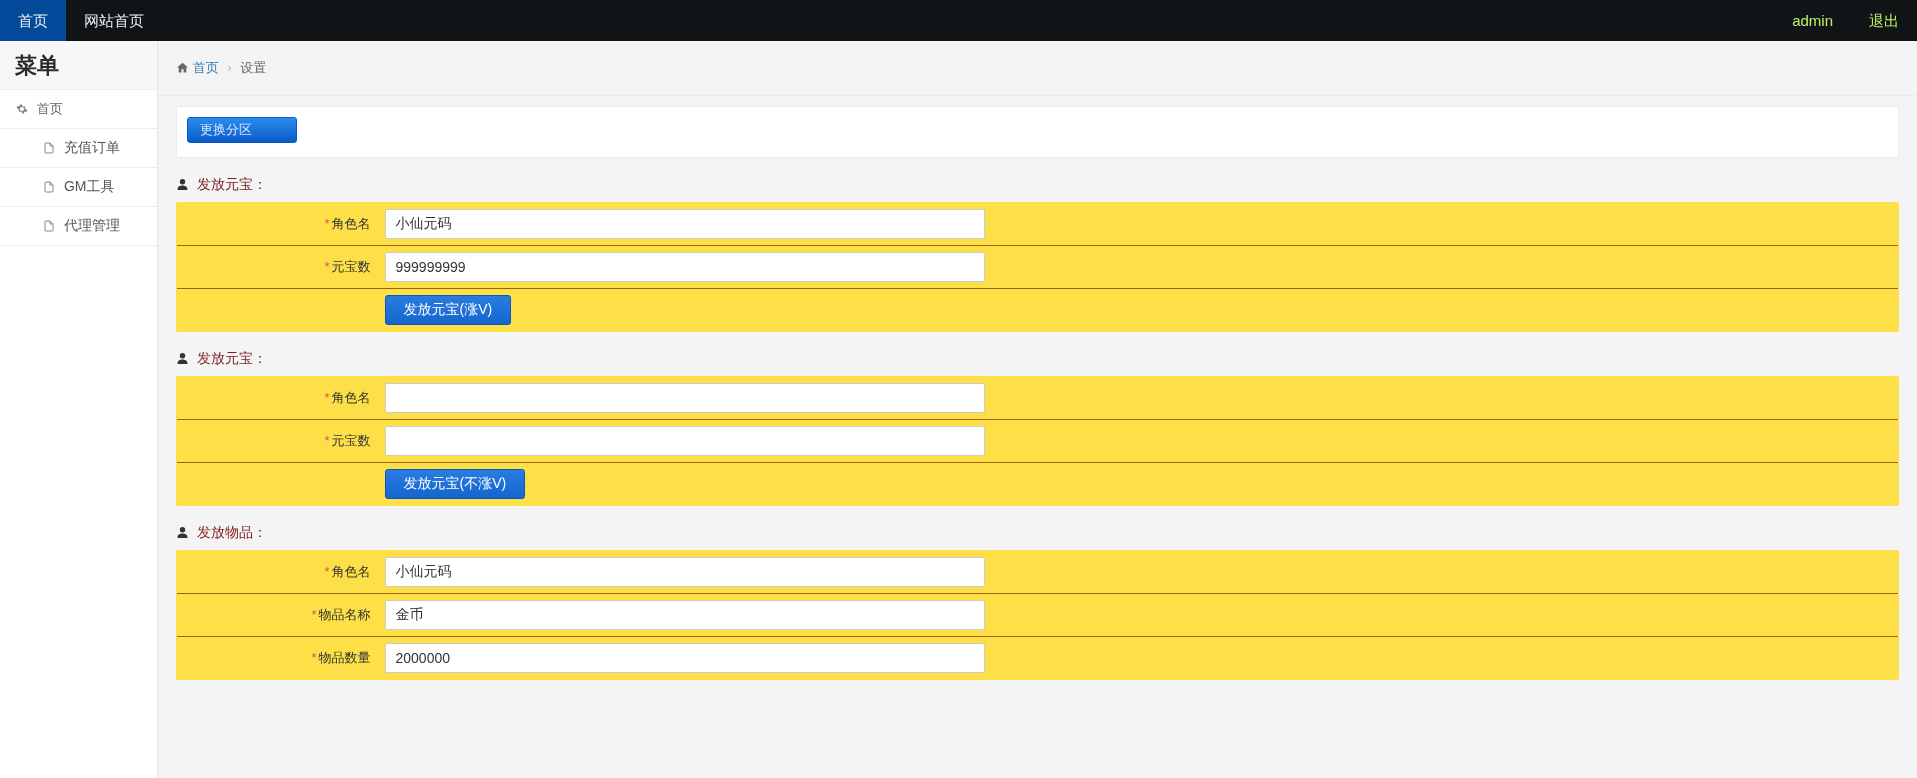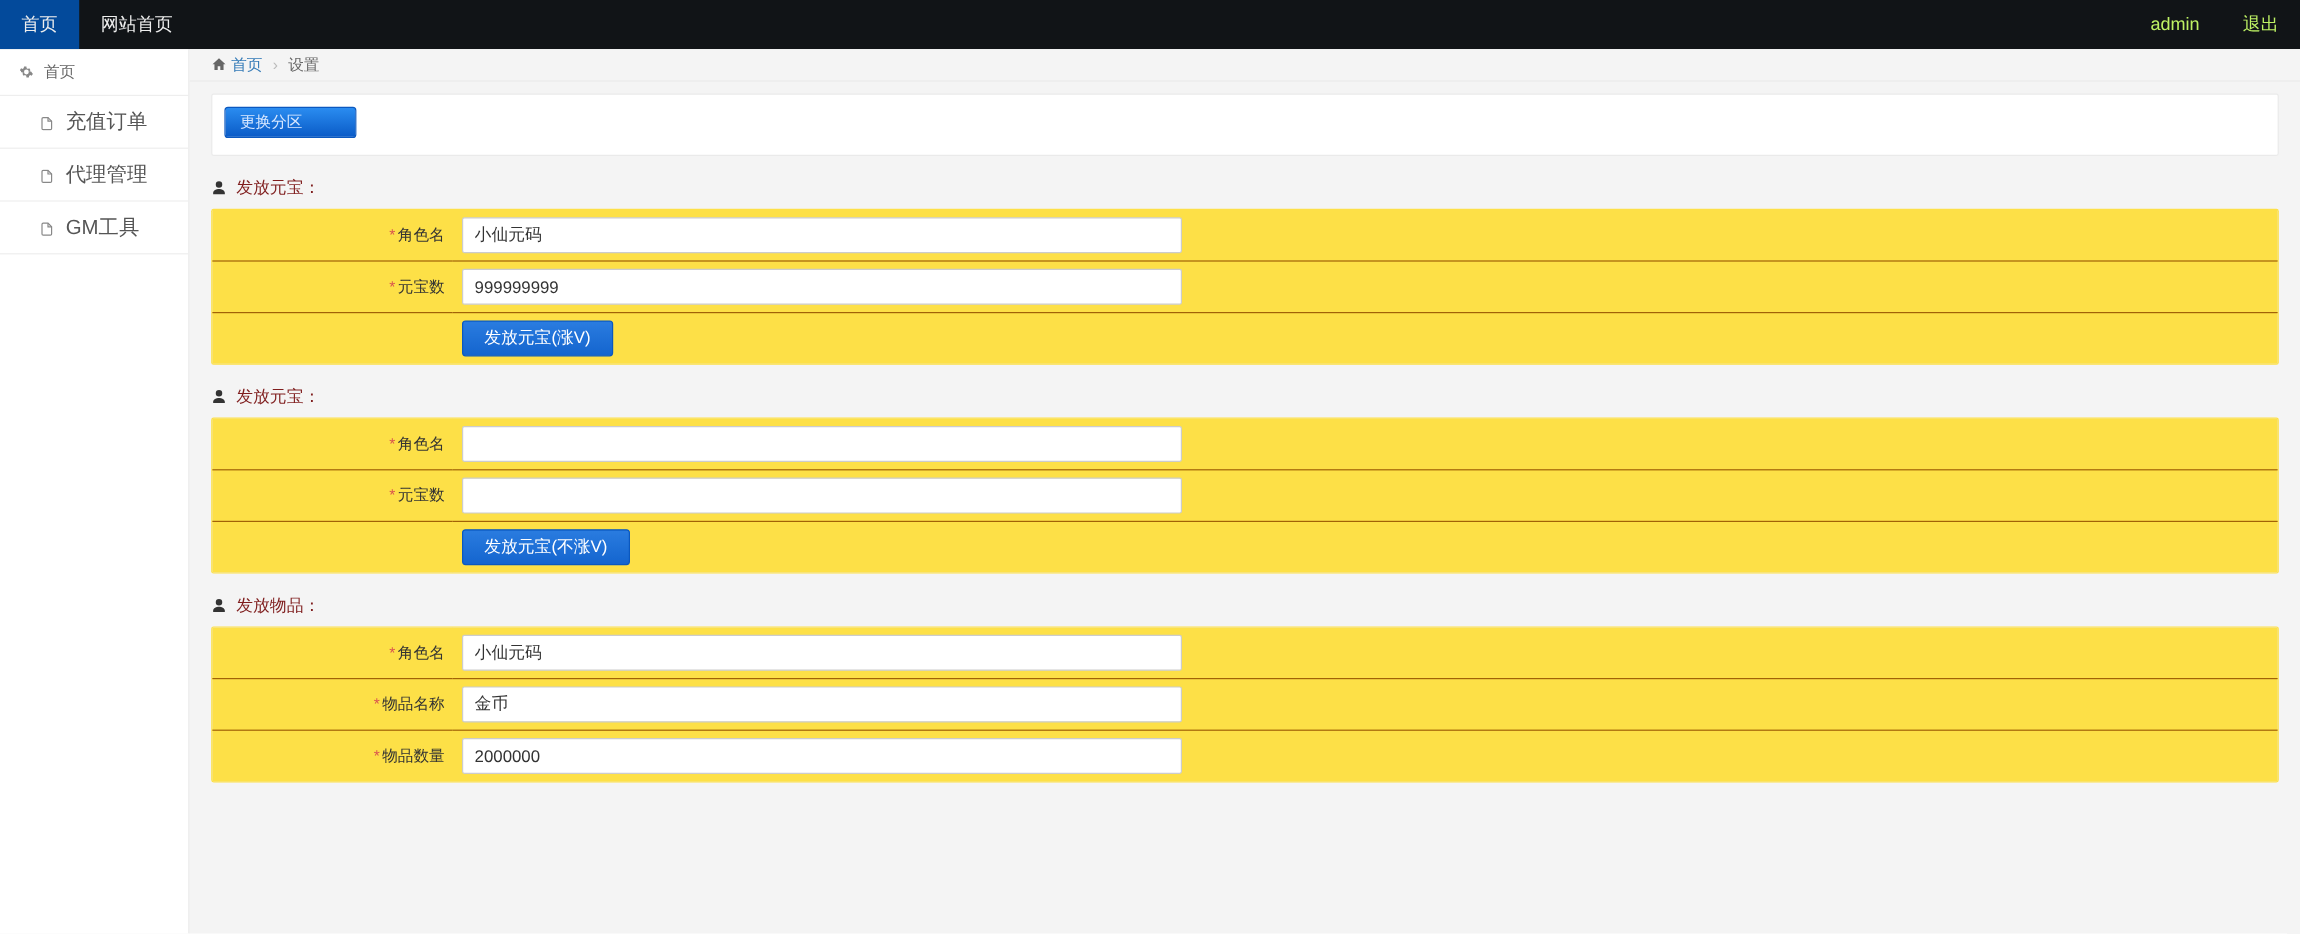--- a/index.html
+++ b/index.html
@@ -10,25 +10,25 @@
 .topbar .nav-item{padding:0 18px;line-height:41px;color:#eee;cursor:pointer;font-size:15px}
 .topbar .nav-item.active{background:#034a9b}
 .topbar .spacer{flex:1}
 .topbar .right-item{padding:0 18px;line-height:41px;color:#bef264;cursor:pointer;font-size:15px}
 
 
 .layout{display:flex;min-height:calc(100vh - 41px)}
 .sidebar{width:158px;background:#fff;border-right:1px solid #e5e5e5}
 .sidebar h2{font-size:22px;font-weight:600;color:#2a2a2a;padding:10px 15px 8px;border-bottom:1px solid #eee;background:#f7f7f7}
 .sidebar .menu-group{padding:10px 15px;color:#666;font-size:13px;border-bottom:1px solid #eee}
-.sidebar .menu-item{padding:10px 12px 10px 32px;color:#555;font-size:17px;border-bottom:1px solid #eee;cursor:pointer}
+.sidebar .menu-item{padding:10px 12px 10px 42px;color:#555;font-size:14px;border-bottom:1px solid #eee;cursor:pointer}
 .sidebar .gear,.sidebar .file{display:inline-block;width:14px;text-align:center;margin-right:4px;color:#888}
 
 .main{flex:1;background:#f4f4f4;overflow:auto}
-.breadcrumb{background:#f4f4f4;padding:4px 18px;color:#666;font-size:13px;border-bottom:1px solid #eaeaea}
+.breadcrumb{background:#f4f4f4;padding:18px 18px;color:#666;font-size:13px;border-bottom:1px solid #eaeaea}
 .breadcrumb a{color:#337ab7;text-decoration:none}
 .breadcrumb .sep{margin:0 5px;color:#bbb}
 
 .panel{background:#fff;margin:10px 18px 0;border:1px solid #eaeaea;border-radius:2px}
 .panel .pbody{padding:10px 10px 14px}
 
 .change-zone{background:linear-gradient(#2a8cf0,#0a5bc7);color:#caf;border:1px solid #0b58bf;border-radius:3px;padding:3px 44px 3px 12px;font-size:13px;display:inline-block;cursor:pointer}
 .change-zone span{color:#d8e8ff}
 
 .section-title{margin:18px 18px 8px;font-size:14px;color:#7f1d1d}
@@ -51,20 +51,21 @@
 <div class="topbar">
   <div class="nav-item active">首页</div>
   <div class="nav-item">网站首页</div>
   <div class="spacer"></div>
   <div class="right-item">admin</div>
   <div class="right-item">退出</div>
 </div>
 
 <div class="layout">
   <div class="sidebar">
+    <h2>菜单</h2>
     <div class="menu-group">
       <span class="gear">
         <svg width="12" height="12" viewBox="0 0 24 24" fill="#888">
             <path d="M12 8a4 4 0 100 8 4 4 0 000-8zm9 4a7 7 0 01-.1 1.2l2 1.6-2 3.4-2.4-1a7 7 0 01-2 1.2l-.4 2.6h-4l-.4-2.6a7 7 0 01-2-1.2l-2.4 1-2-3.4 2-1.6A7 7 0 013 12a7 7 0 01.1-1.2l-2-1.6 2-3.4 2.4 1a7 7 0 012-1.2L8 3h4l.4 2.6a7 7 0 012 1.2l2.4-1 2 3.4-2 1.6A7 7 0 0121 12z"></path>
           </svg>
       </span>
       <span>首页</span>
     </div>
     <div class="menu-item">
       <span class="file">
@@ -75,30 +76,30 @@
       </span>
       <span>充值订单</span>
     </div>
     <div class="menu-item">
       <span class="file">
         <svg width="12" height="12" viewBox="0 0 24 24" fill="none" stroke="#888" stroke-width="2">
             <path d="M14 2H6a2 2 0 00-2 2v16a2 2 0 002 2h12a2 2 0 002-2V8z"></path>
             <path d="M14 2v6h6"></path>
           </svg>
       </span>
-      <span>代理管理</span>
+      <span>GM工具</span>
     </div>
     <div class="menu-item">
       <span class="file">
         <svg width="12" height="12" viewBox="0 0 24 24" fill="none" stroke="#888" stroke-width="2">
             <path d="M14 2H6a2 2 0 00-2 2v16a2 2 0 002 2h12a2 2 0 002-2V8z"></path>
             <path d="M14 2v6h6"></path>
           </svg>
       </span>
-      <span>GM工具</span>
+      <span>代理管理</span>
     </div>
   </div>
 
   <div class="main">
     <div class="breadcrumb">
       <span>
         <svg width="13" height="13" viewBox="0 0 24 24" fill="#666">
             <path d="M12 3l10 9h-3v9h-5v-6H10v6H5v-9H2z"></path>
           </svg>
       </span>

